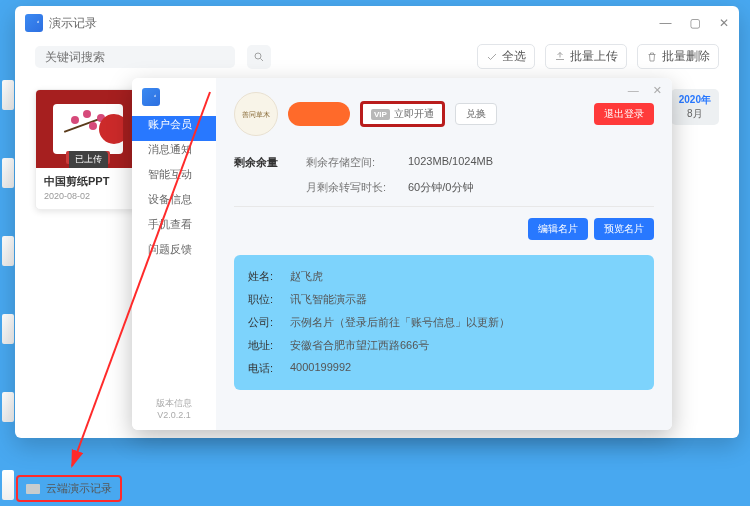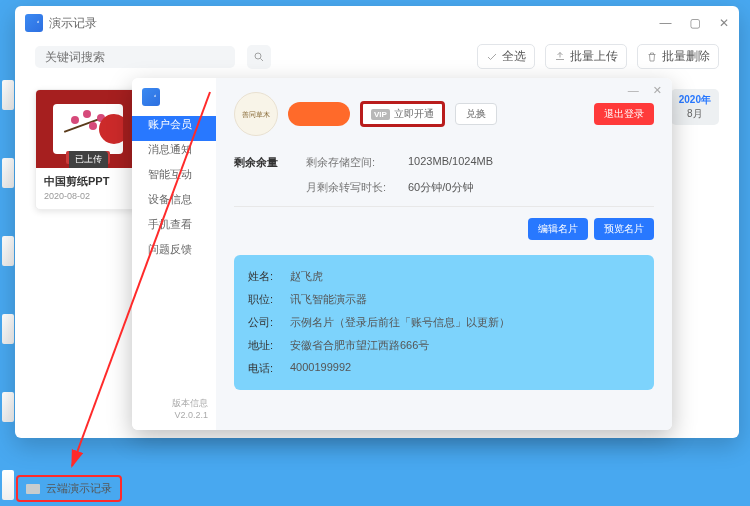--- a/index.html
+++ b/index.html
@@ -38,21 +38,21 @@
 .date-group .yr { color: #2878ff; font-weight: bold; }
 
 .arrow-svg { position: absolute; left: 0; top: 0; width: 100%; height: 100%; pointer-events: none; z-index: 30; }
 
 .settings-window { position: absolute; left: 132px; top: 78px; width: 540px; height: 352px; background: #fff; border-radius: 6px; box-shadow: 0 8px 24px rgba(0,0,0,.25); display: flex; overflow: hidden; z-index: 10; }
 .sidebar { width: 84px; background: #fff; display: flex; flex-direction: column; }
 .side-logo { padding: 10px; display: flex; align-items: center; justify-content: flex-start; }
 .side-items { display: flex; flex-direction: column; }
 .side-item { font-size: 11px; color: #666; padding: 1px 0 9px 16px; cursor: pointer; text-align: left; }
 .side-item.active { background: #2878ff; color: #fff; }
-.version-info { margin-top: auto; padding: 8px; font-size: 9px; color: #aaa; text-align: right; line-height: 1.4; }
+.version-info { margin-top: auto; padding: 8px; font-size: 9px; color: #aaa; text-align: center; line-height: 1.4; }
 
 .settings-body { flex: 1; background: #f5f7fa; display: flex; flex-direction: column; position: relative; }
 .settings-ctrls { position: absolute; right: 10px; top: 6px; display: flex; gap: 14px; color: #aaa; font-size: 11px; }
 .sctl { cursor: pointer; }
 
 .profile-row { display: flex; align-items: center; padding: 14px 18px 10px; gap: 10px; }
 .avatar { width: 44px; height: 44px; border-radius: 50%; background: #f8f4e8; border: 1px solid #e8e0d0; display: flex; align-items: center; justify-content: center; font-size: 7px; color: #8a6d3b; text-align: center; line-height: 1; }
 .name-blob { width: 62px; height: 24px; background: #ff6a2a; border-radius: 12px; }
 .vip-btn { display: flex; align-items: center; gap: 4px; border: 3px solid #b91c1c; border-radius: 4px; padding: 3px 8px; font-size: 10px; color: #666; cursor: pointer; background: #fff; }
 .vip-badge { background: #b8b8b8; color: #fff; font-size: 8px; padding: 1px 3px; border-radius: 2px; font-weight: bold; }

